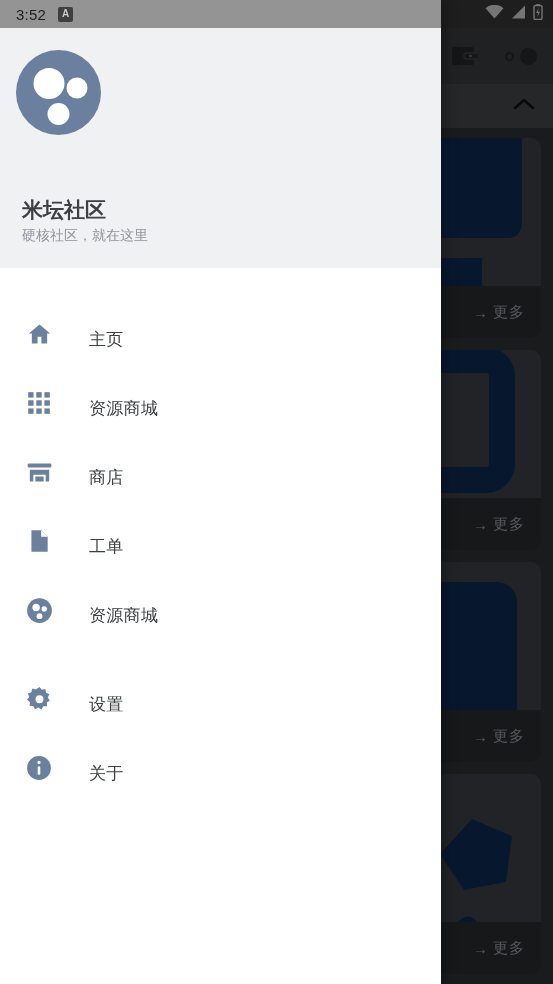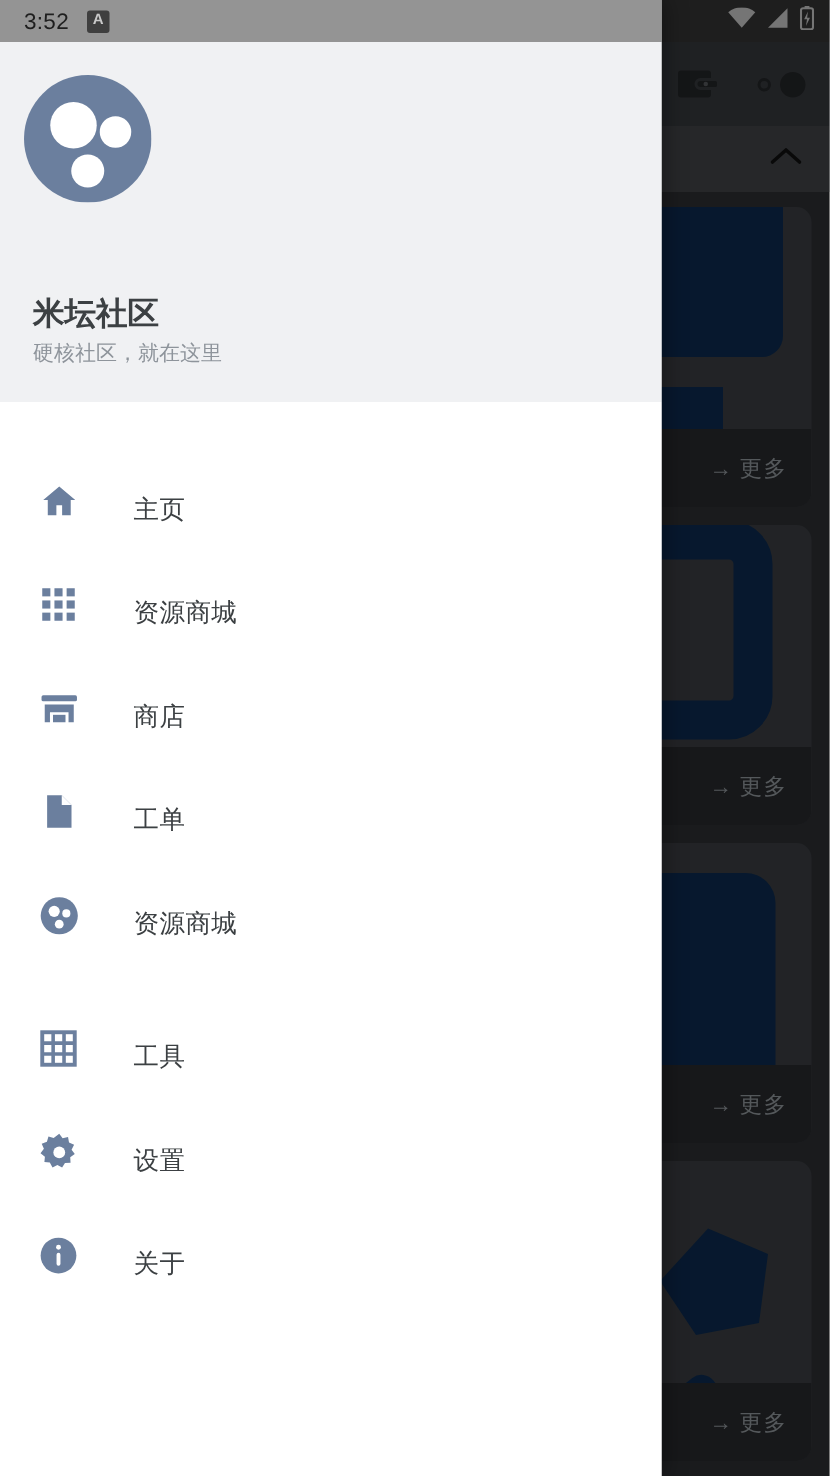--- a/index.html
+++ b/index.html
@@ -279,32 +279,20 @@
             <circle cx="12" cy="17" r="2.6" fill="#ffffff"></circle>
           </svg>
         </span>
         <span class="nav-label">资源商城</span>
       </div>
 
 
       <div class="group-gap"></div>
 
 
-      <div class="nav-item">
-        <span class="nav-icon">
-          <svg width="26" height="26" viewBox="0 0 24 24">
-            <rect x="2" y="2" width="20" height="20" fill="none" stroke="#6b7f9e" stroke-width="2.4"></rect>
-            <line x1="2" y1="8.7" x2="22" y2="8.7" stroke="#6b7f9e" stroke-width="2.2"></line>
-            <line x1="2" y1="15.4" x2="22" y2="15.4" stroke="#6b7f9e" stroke-width="2.2"></line>
-            <line x1="8.7" y1="2" x2="8.7" y2="22" stroke="#6b7f9e" stroke-width="2.2"></line>
-            <line x1="15.4" y1="2" x2="15.4" y2="22" stroke="#6b7f9e" stroke-width="2.2"></line>
-          </svg>
-        </span>
-        <span class="nav-label">工具</span>
-      </div>
 
       <div class="nav-item">
         <span class="nav-icon">
           <svg width="27" height="27" viewBox="0 0 24 24">
             <path d="M12 0.8 14 3.4l3.2-0.7 0.6 3.2 3 1.4-1.5 2.9 1.9 2.6-2.7 1.8 0.2 3.3-3.3 0.1-1.7 2.8-2.8-1.6-2.9 1.5-1.6-2.9-3.2-0.3 0.3-3.2-2.6-2 2-2.6-1.3-3 3.1-1.2 0.9-3.2 3.1 0.9Z" fill="#6b7f9e"></path>
             <circle cx="12" cy="11.8" r="3.5" fill="#ffffff"></circle>
           </svg>
         </span>
         <span class="nav-label">设置</span>
       </div>

